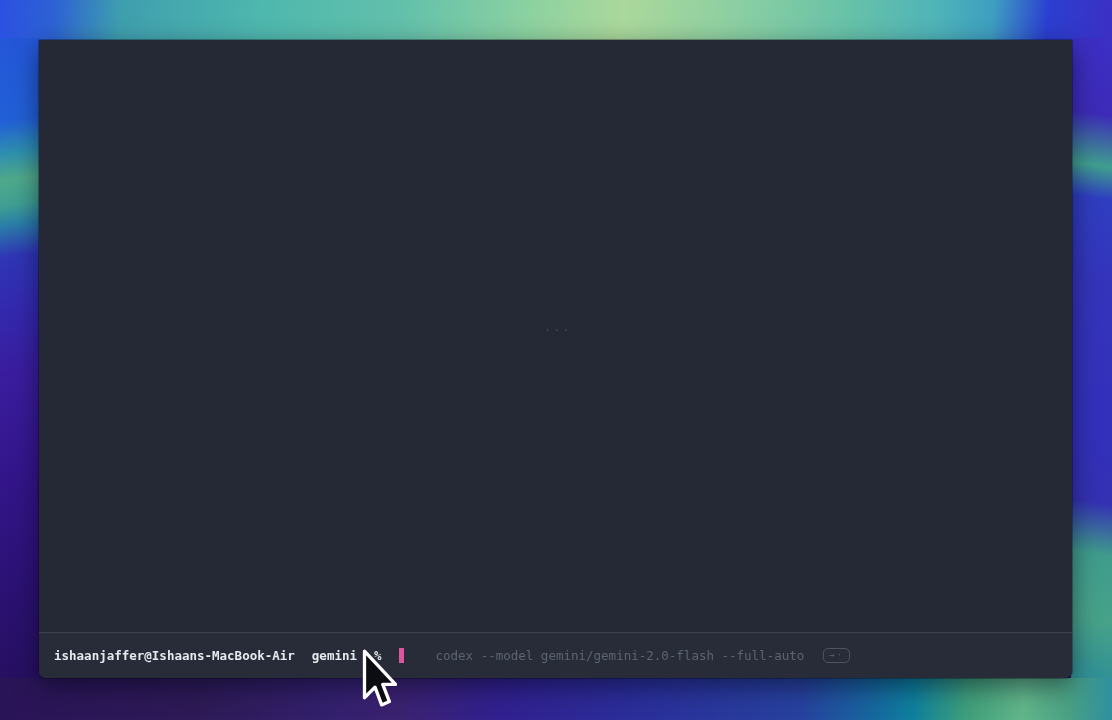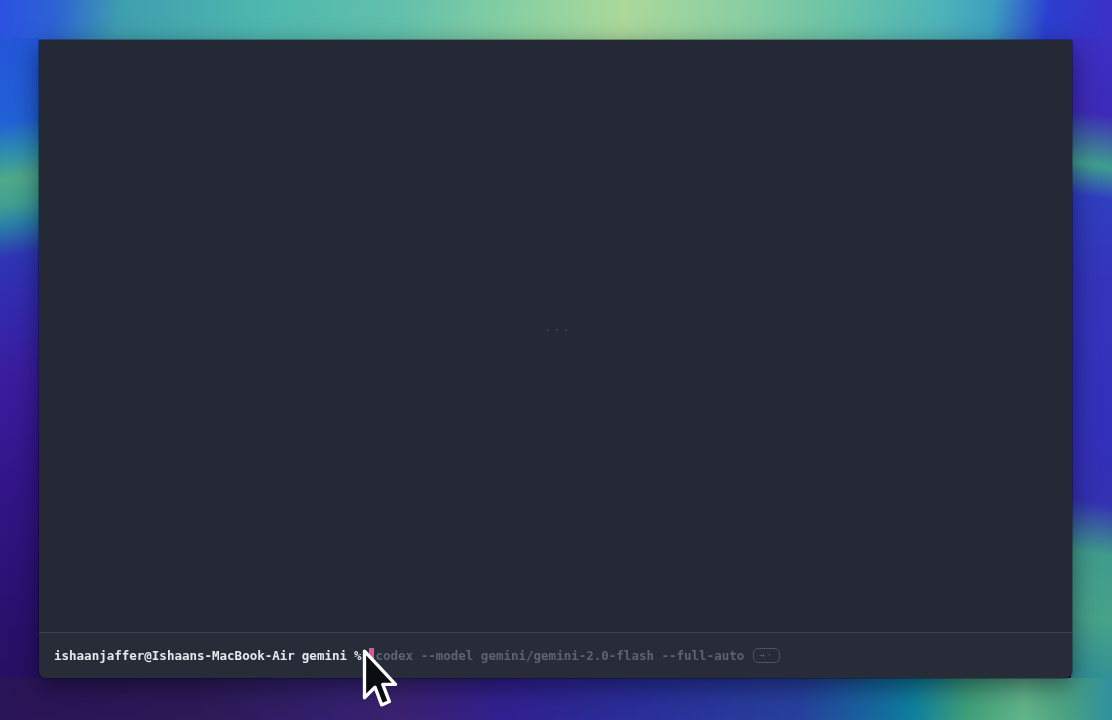--- a/index.html
+++ b/index.html
@@ -61,27 +61,28 @@
     background: #3a4150;
   }
   .prompt-bar {
     position: absolute; left: 0; top: 593px; width: 100%; height: 45px;
     background: #272c38;
     border-radius: 0 0 7px 7px;
     display: flex; align-items: center;
     padding-left: 15px;
     font-size: 12.5px; line-height: 45px;
     white-space: nowrap;
+    gap: 10px;
   }
   .prompt-bar .seg { color: #e6e9ee; font-weight: 700; margin-right: 7px; }
   .caret {
     display: inline-block; width: 5px; height: 15px;
     background: #d9579d; margin-right: 2px; flex: 0 0 auto;
   }
-  .suggestion { color: #5c6472; font-weight: 700; }
+  .suggestion { color: #5c6472; font-weight: 400; margin-left: 20px; }
   .hint-badge {
     display: inline-block; margin-left: 9px;
     border: 1px solid #4c5363; border-radius: 5px;
     color: #5c6472; font-size: 9px; line-height: 13px;
     padding: 0 5px; letter-spacing: 2px;
   }
 
   
   .mouse-cursor { position: absolute; left: 361px; top: 649px; z-index: 10; }
 </style>

